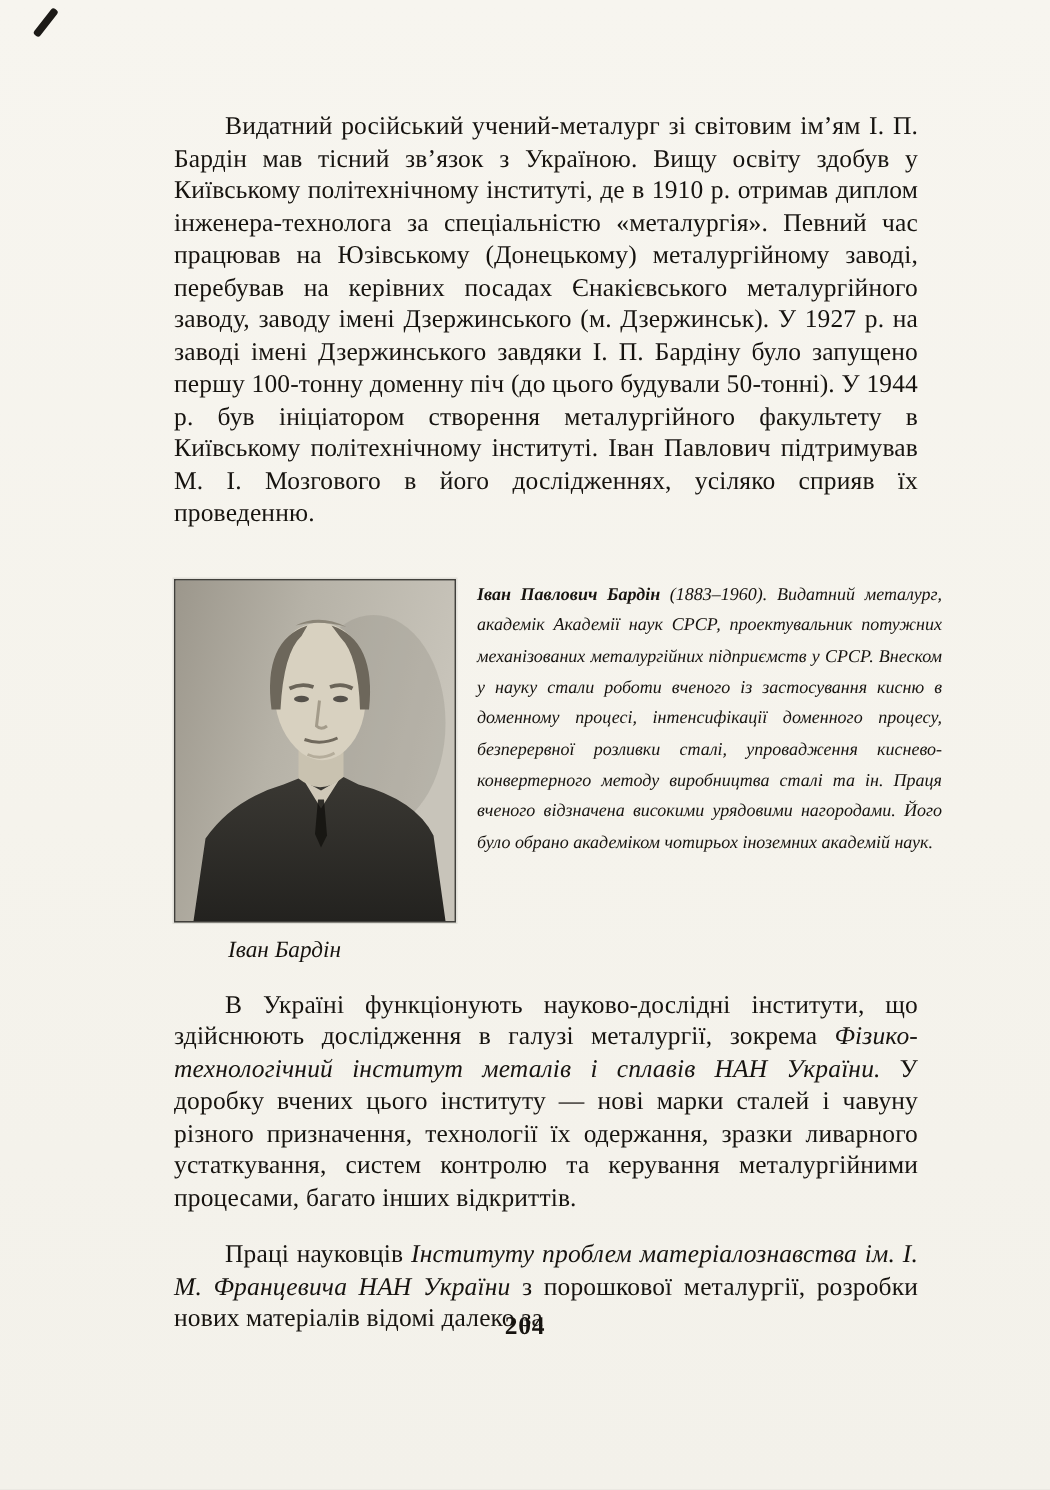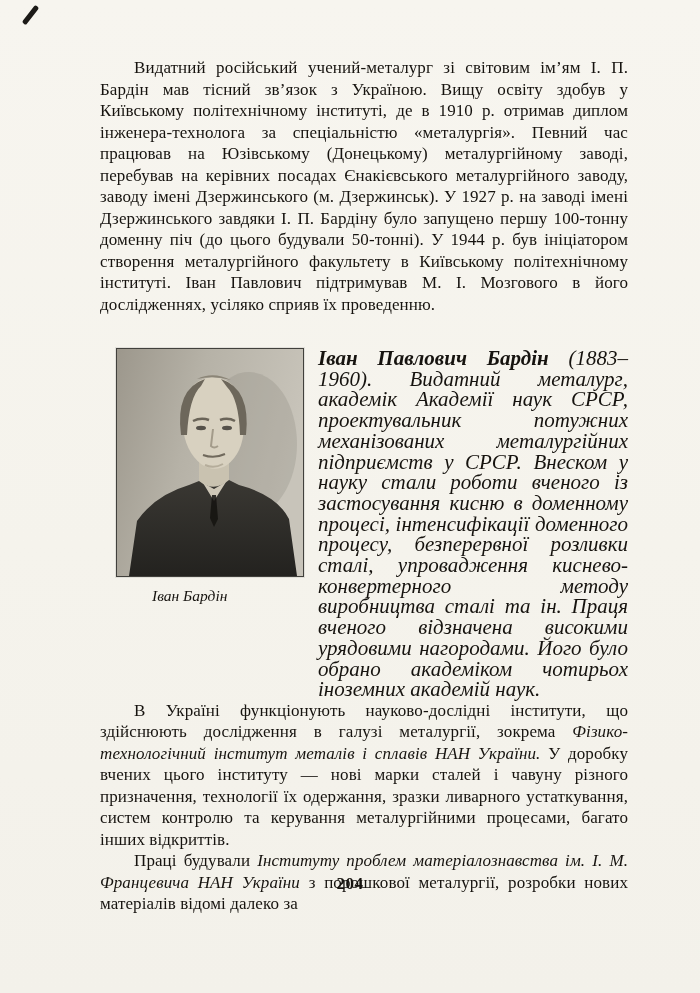--- a/index.html
+++ b/index.html
@@ -27,21 +27,21 @@
     transform: rotate(38deg);
     border-radius: 2px;
   }
   .content {
     position: absolute;
     left: 100px;
     top: 57px;
     width: 528px;
   }
   p.body {
-    margin: 0;
+    margin: 16px;
     font-size: 17px;
     line-height: 21.5px;
     text-align: justify;
     text-indent: 34px;
     letter-spacing: 0.1px;
   }
   .bio-row {
     display: flex;
     margin-top: 33px;
     align-items: flex-start;
@@ -63,21 +63,21 @@
     margin-top: 9px;
     padding-left: 36px;
     font-style: italic;
     font-size: 15.5px;
     line-height: 19px;
   }
   .bio-text {
     margin-left: 14px;
     width: 326px;
     font-style: italic;
-    font-size: 21px;
+    font-size: 12px;
     line-height: 20.7px;
     text-align: justify;
   }
   .bio-name { font-weight: bold; }
   .it { font-style: italic; }
   .para-block { margin-top: 22px; }
   .page-number {
     position: absolute;
     left: 0;
     top: 874px;
@@ -137,19 +137,19 @@
       </div>
       <div class="bio-text">
         <span class="bio-name">Іван Павлович Бардін</span>
         <span>(1883–1960).</span>
         <span>Видатний металург, академік Академії наук СРСР, проектувальник потужних механізованих металургійних підприємств у СРСР. Внеском у науку стали роботи вченого із застосування кисню в доменному процесі, інтенсифікації доменного процесу, безперервної розливки сталі, упровадження киснево-конвертерного методу виробництва сталі та ін. Праця вченого відзначена високими урядовими нагородами. Його було обрано академіком чотирьох іноземних академій наук.</span>
       </div>
     </div>
 
     <p class="body para-block"><span>В Україні функціонують науково-дослідні інститути, що здійснюють дослідження в галузі металургії, зокрема </span><span class="it">Фізико-технологічний інститут металів і сплавів НАН України.</span><span> У доробку вчених цього інституту — нові марки сталей і чавуну різного призначення, технології їх одержання, зразки ливарного устаткування, систем контролю та керування металургійними процесами, багато інших відкриттів.</span></p>
 
-    <p class="body"><span>Праці будували </span><span class="it">Інституту проблем матеріалознавства ім. І. М. Францевича НАН України</span><span> з порошкової металургії, розробки нових матеріалів відомі далеко за</span></p>
+    <p class="body"><span>Праці науковців </span><span class="it">Інституту проблем матеріалознавства ім. І. М. Францевича НАН України</span><span> з порошкової металургії, розробки нових матеріалів відомі далеко за</span></p>
 
   </div>
 
   <div class="page-number">204</div>
 
 </div>
 
 </body></html>

